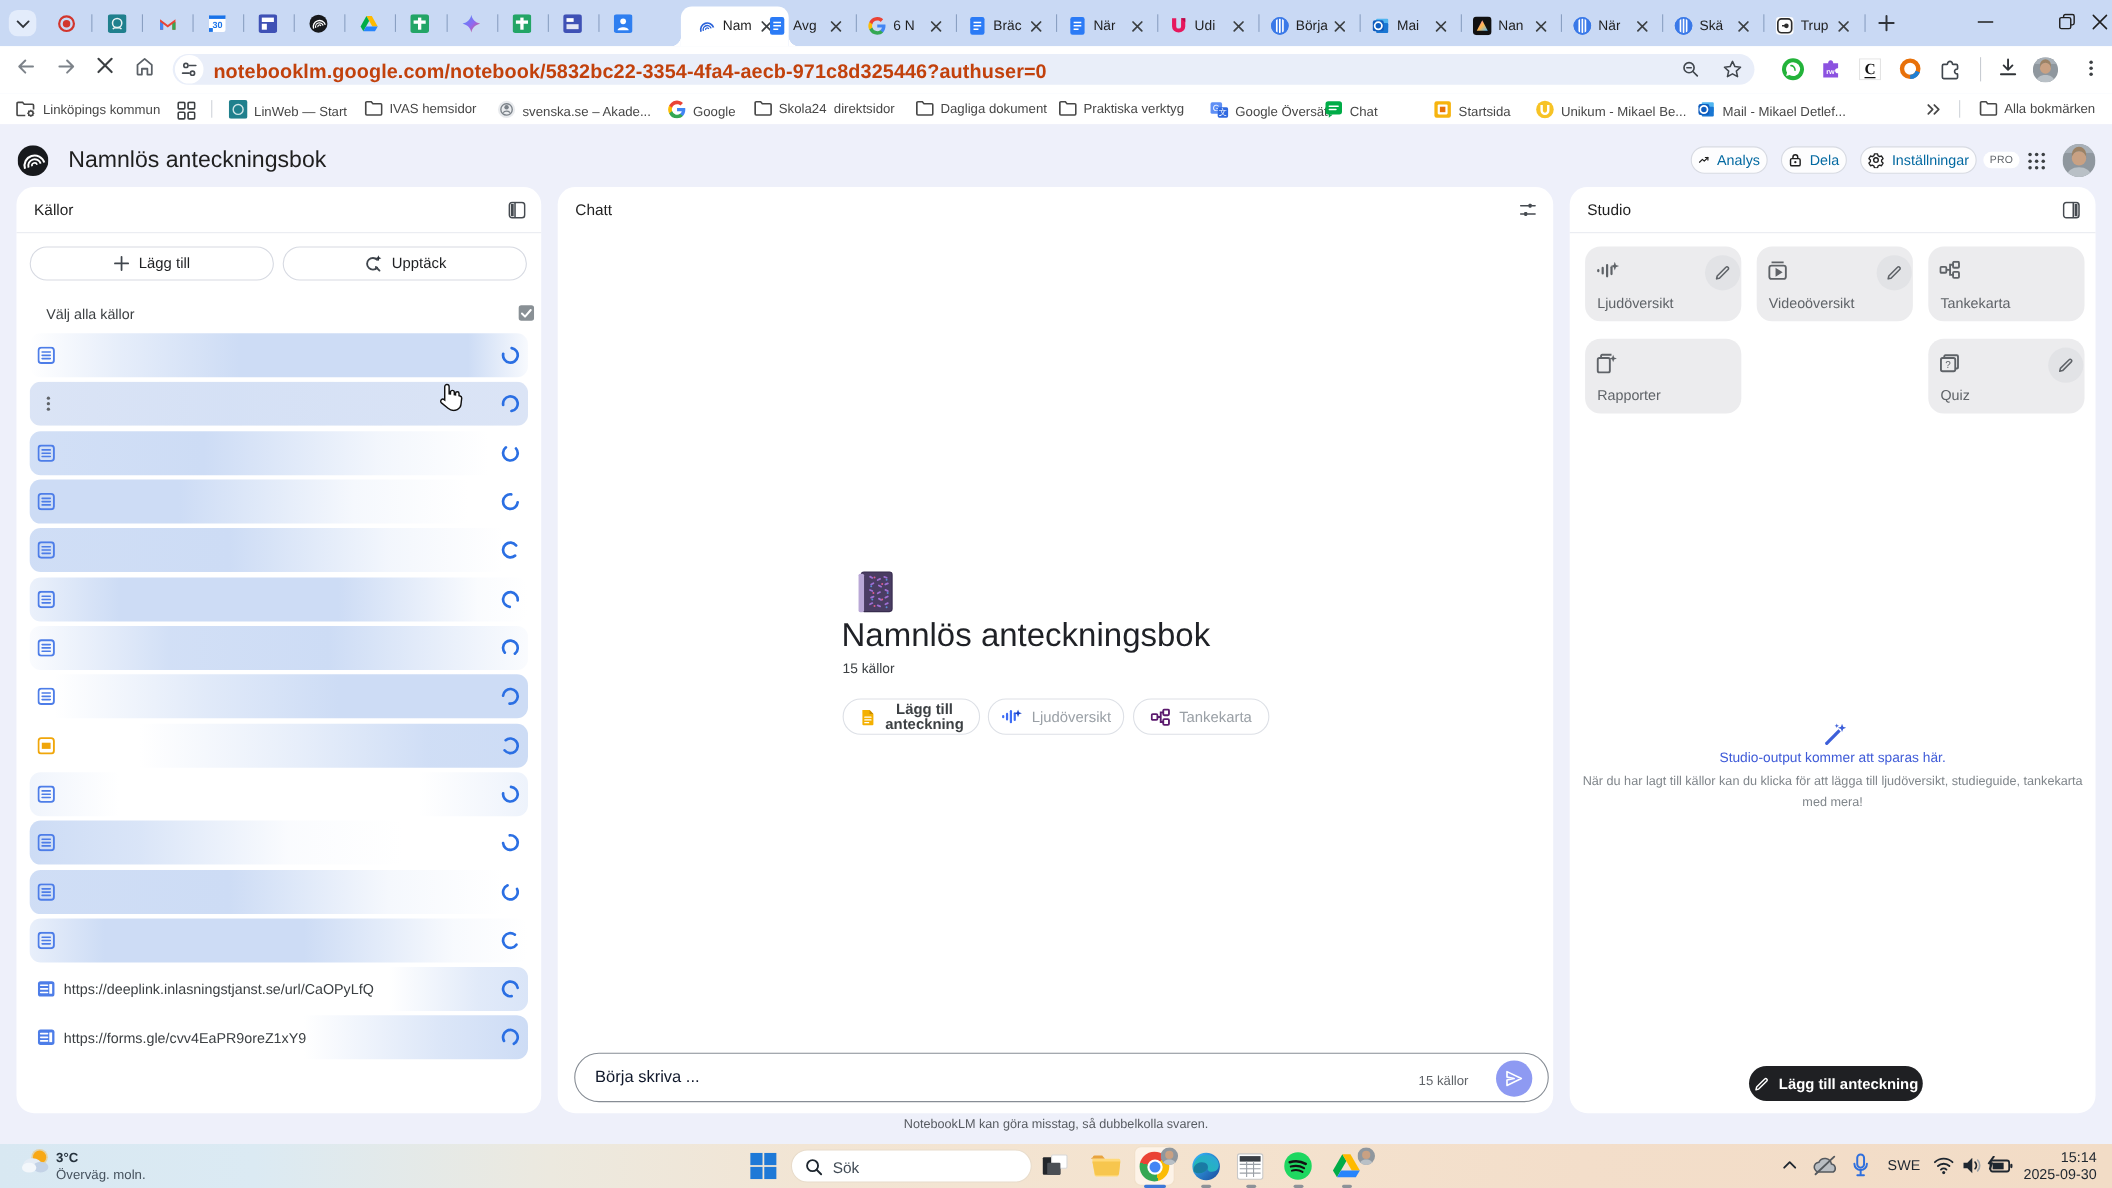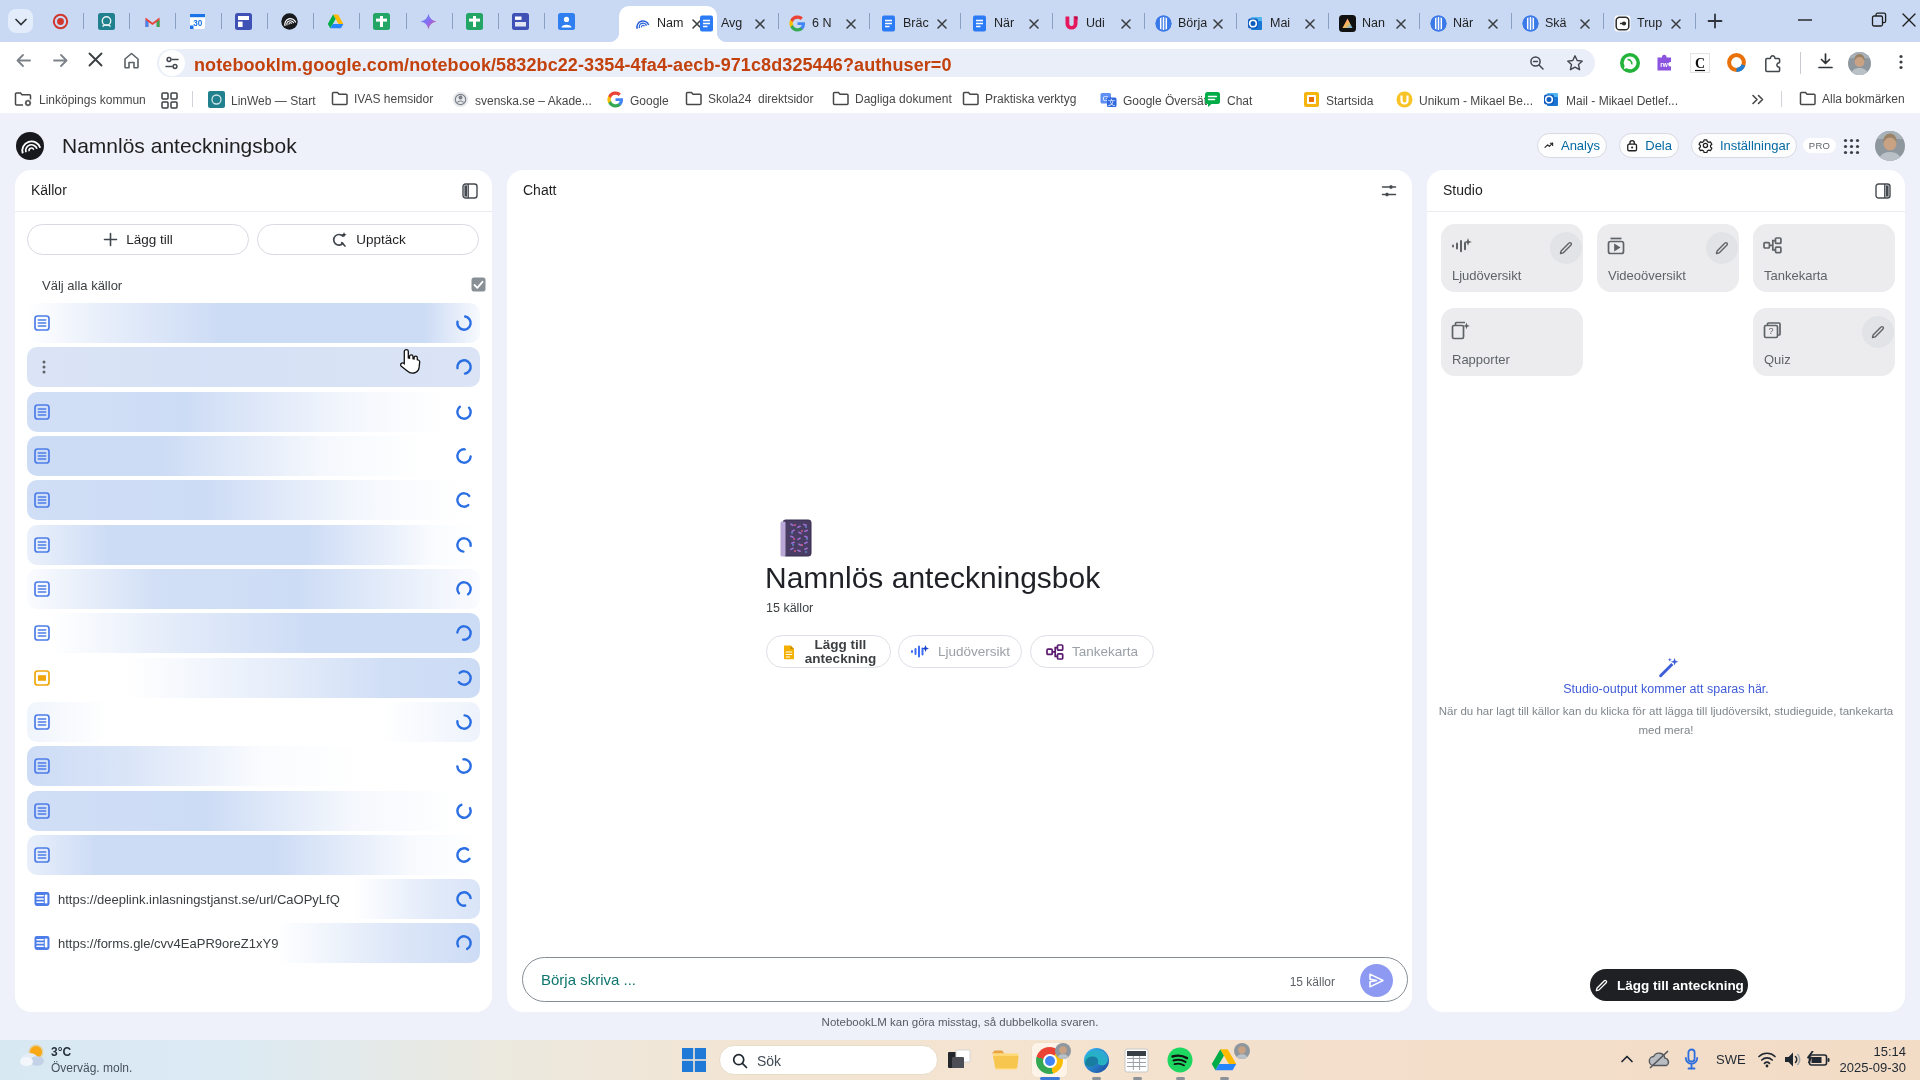--- a/index.html
+++ b/index.html
@@ -773,21 +773,21 @@
               <rect x="1" y="5.2" width="5.2" height="5.2" rx="1"></rect>
               <rect x="11.5" y="1" width="5.2" height="5.2" rx="1"></rect>
               <rect x="11.5" y="9.8" width="5.2" height="5.2" rx="1"></rect>
               <path d="M6.2 7.8 h3 M9.2 7.8 V3.6 h2.3 M9.2 7.8 V12.4 h2.3"></path>
             </g>
           </svg>
           <span>Tankekarta</span>
         </div>
 
       <div id="chatinput">
-        <div style="position:absolute;left:18px;top:13px;font-size:15px;color:#0f766e;">Börja skriva ...</div>
+        <div style="position:absolute;left:18px;top:13px;font-size:15px;color:#0f172a;">Börja skriva ...</div>
         <div style="position:absolute;right:72px;top:17px;font-size:12px;color:#5f6368;">15 källor</div>
         <div style="position:absolute;right:14px;top:6px;width:33px;height:33px;border-radius:50%;background:#8e9af2;">
           <svg style="position:absolute;left:8px;top:8px" width="17" height="17" viewBox="0 0 17 17">
               <path d="M2 2.2 L15 8.5 L2 14.8 L2 9.8 L8.5 8.5 L2 7.2 Z" fill="none" stroke="#fff" stroke-width="1.5" stroke-linejoin="round"></path>
             </svg>
         </div>
       </div>
     </div>
     <div class="panel" id="p-studio" style="left:1427px; width:478px;">
       <div class="phead">

